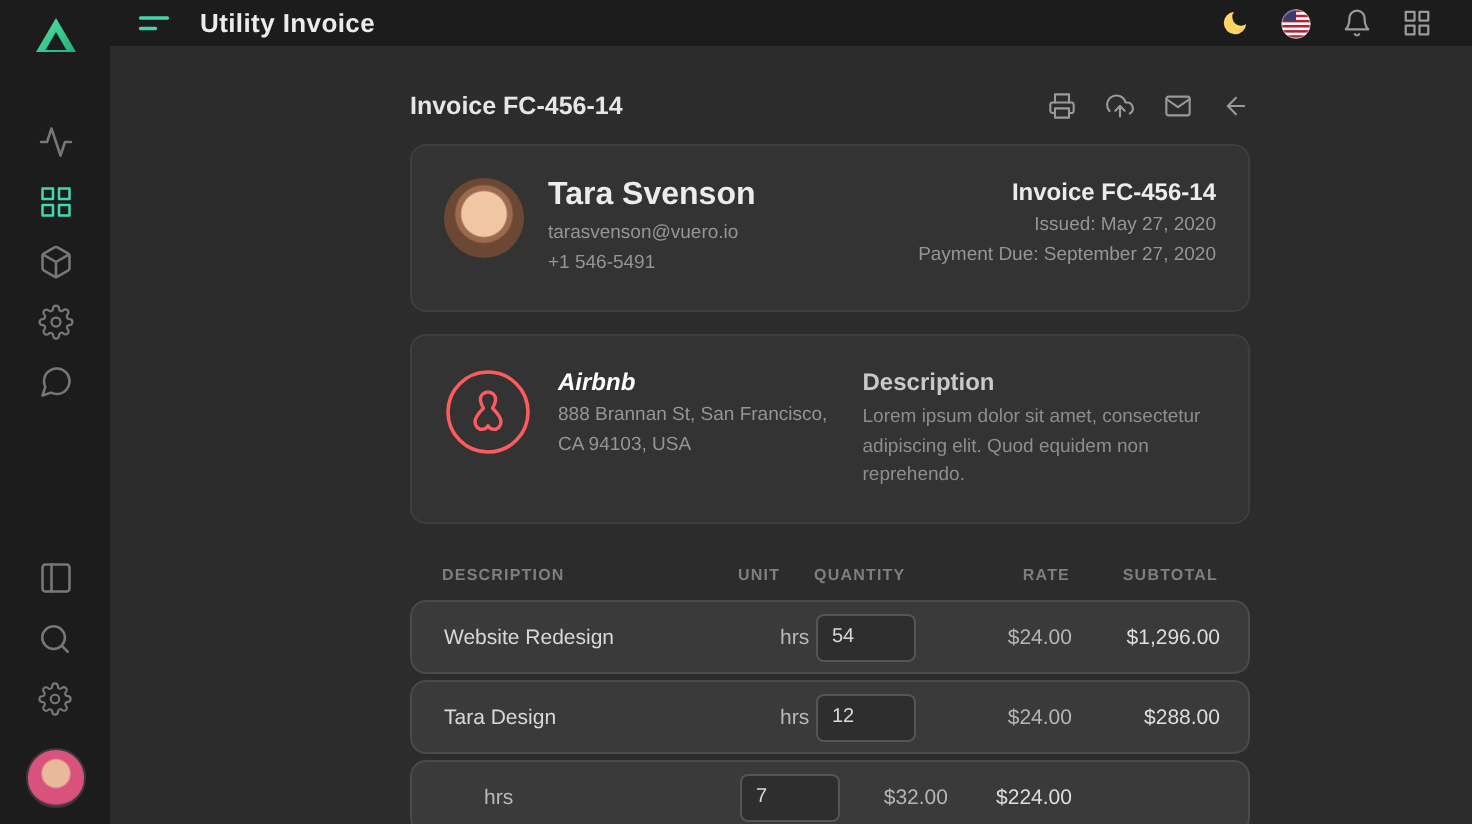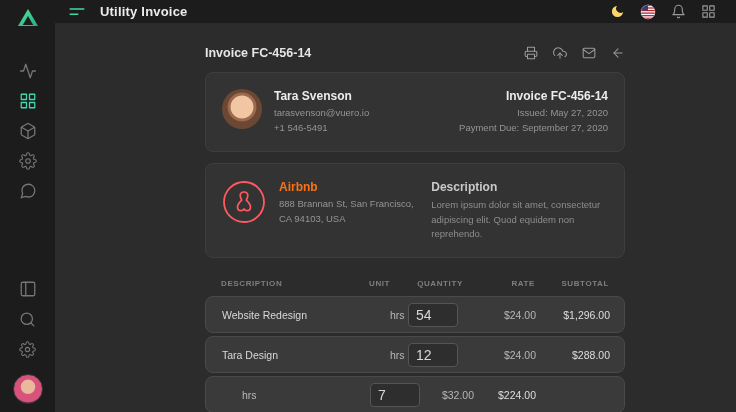--- a/index.html
+++ b/index.html
@@ -66,57 +66,57 @@
     padding:16px; margin-bottom:11px;
   }
   .card-flex { display:flex; justify-content:space-between; }
 
   .client { display:flex; align-items:flex-start; gap:12px; }
   .avatar-tara {
     width:40px; height:40px; border-radius:50%;
     background: radial-gradient(circle at 50% 45%, #f0c7a2 0 37%, #9c6b4f 40% 47%, #6b4734 50% 100%);
     flex:0 0 40px;
   }
-  .client-name { font-size:12px; font-weight:bold; color:#ececec; margin-bottom:3px; }
+  .client-name { font-size:16px; font-weight:bold; color:#ececec; margin-bottom:3px; }
   .muted { font-size:9.5px; color:#959595; line-height:1.55; }
   .inv-meta { text-align:right; }
   .inv-num { font-size:12px; font-weight:bold; color:#ececec; margin-bottom:3px; }
 
   .company { display:flex; align-items:flex-start; gap:13px; flex:1.15; }
-  .company-name { font-size:12px; font-weight:bold; color:#f97316; margin-bottom:3px; }
+  .company-name { font-size:12px; font-weight:bold; color:#ffffff; margin-bottom:3px;font-style:italic; }
   .desc-block { flex:1; padding-left:6px; }
   .desc-title { font-size:12px; font-weight:bold; color:#c9c9c9; margin-bottom:4px; }
   .desc-text { font-size:9.5px; color:#8d8d8d; line-height:1.5; }
 
   
   .tgrid {
     display:grid;
     grid-template-columns: 148px 38px 66px 62px 74px;
     align-items:center;
   }
   .thead { padding:10px 16px 8px; }
   .th {
     font-size:8px; font-weight:bold; letter-spacing:.6px;
     color:#7f7f7f; text-transform:uppercase;
   }
-  .ta-c { text-align:center; }
+  .ta-c { }
   .ta-r { text-align:right; }
   .trow {
     background:#3a3a3a; border:1px solid #4a4a4a; border-radius:8px;
     height:37px; padding:0 16px; margin-bottom:3px;
     font-size:10.5px; color:#cfcfcf;
   }
   .cell-desc { color:#d8d8d8; }
   .cell-unit { color:#b8b8b8;margin-left:20px; }
   .cell-rate { color:#b5b5b5; }
   .cell-sub  { color:#dedede; }
   .qty-input {
     width:50px; height:24px;
     background:#2e2e2e; border:1px solid #555; border-radius:4px;
-    color:#d8d8d8; font-size:14px; padding:0 7px;
+    color:#d8d8d8; font-size:10px; padding:0 7px;
     font-family:"Liberation Sans", sans-serif;
     outline:none;
   }
 </style>
 </head>
 <body>
 
 <div class="topbar">
   <span class="burger">
     <svg width="18" height="18" viewBox="0 0 24 24" fill="none" stroke="currentColor" stroke-width="2.2" stroke-linecap="round">

